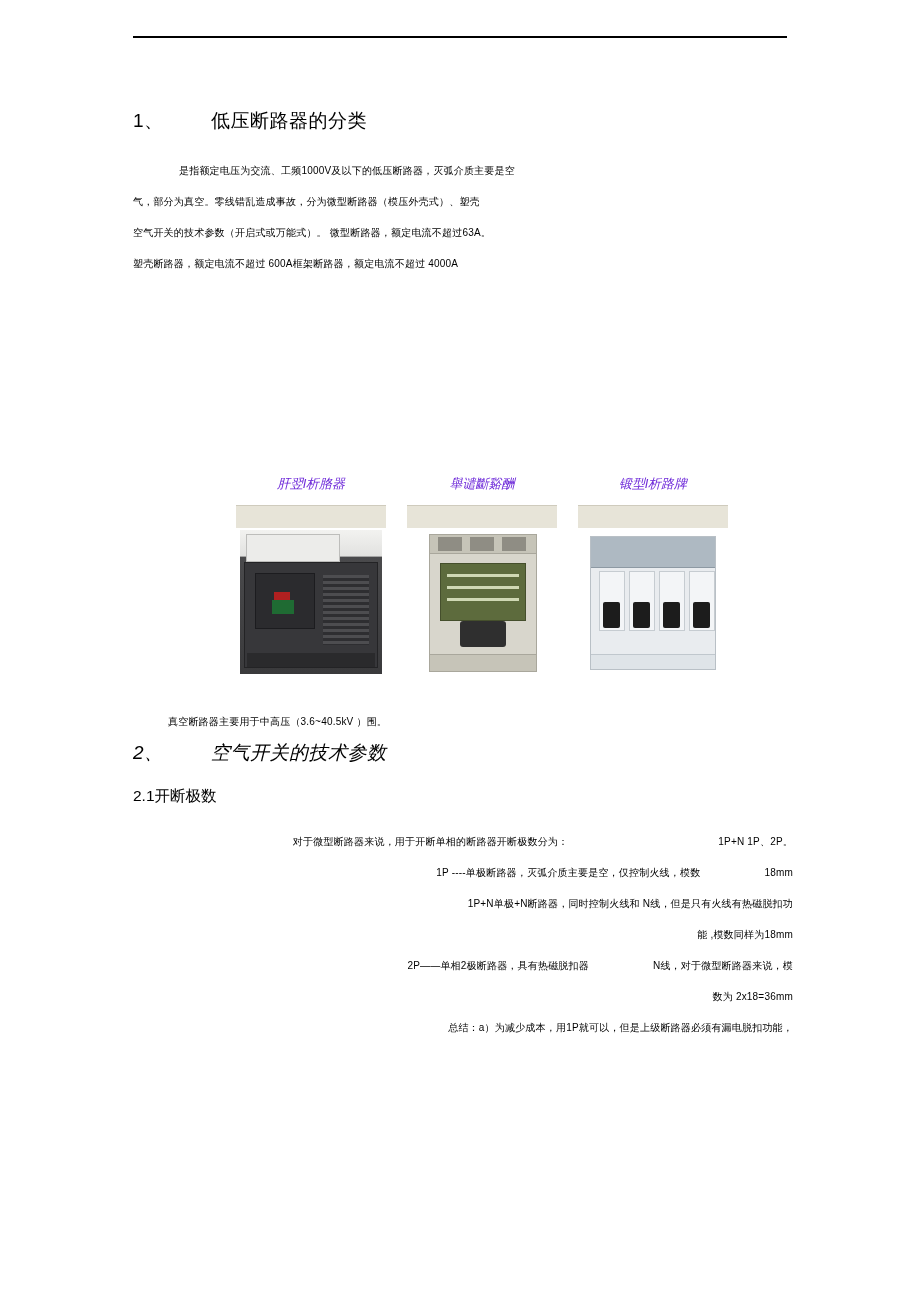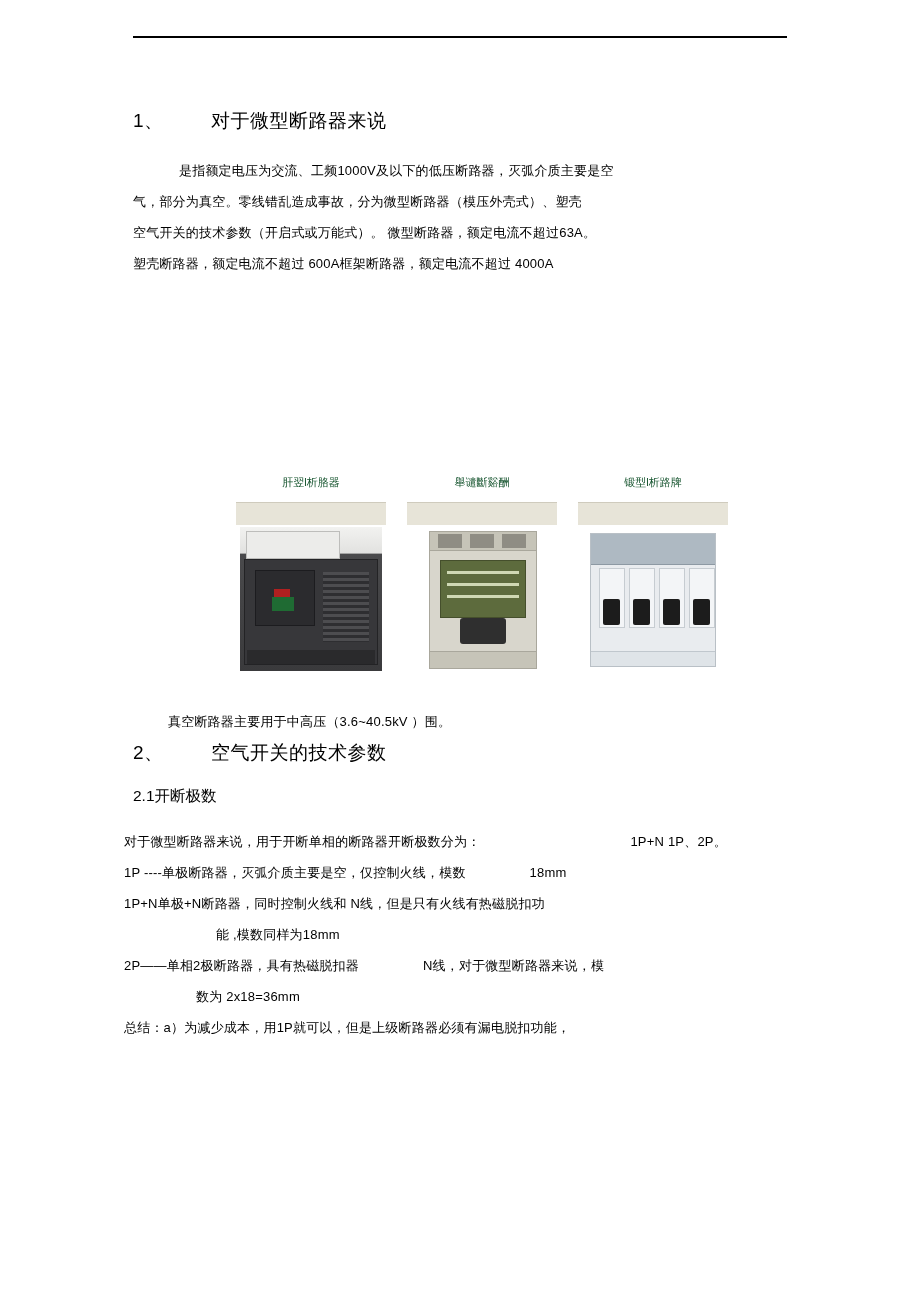--- a/index.html
+++ b/index.html
@@ -43,42 +43,43 @@
     margin: 0;
     line-height: 1.2;
     letter-spacing: 0.5px;
   }
   .sec-num {
     display: inline-block;
     width: 78px;
   }
 
   .para {
-    font-size: 13px;
+    font-size: 10px;
     line-height: 31px;
     letter-spacing: 0.2px;
   }
 
   .indent {
     display: inline-block;
     width: 46px;
   }
 
   
   #h-1 { position: absolute; left: 133px; top: 110px; }
   #p-1 { position: absolute; left: 133px; top: 155px; width: 655px; text-align: justify; }
 
   #figure { position: absolute; left: 236px; top: 475px; width: 492px; }
   .fig-labels {
     display: flex;
     justify-content: space-between;
     width: 492px;
-    font-size: 11px;
-    color: #14532d;
+    font-size: 13px;
+    color: #6d28d9;
     margin-bottom: 12px;
+    font-style: italic;
   }
   .fig-label { width: 150px; text-align: center; }
   .fig-row {
     display: flex;
     justify-content: space-between;
     width: 492px;
   }
   .fig-cell {
     width: 150px;
     position: relative;
@@ -180,41 +181,41 @@
   .mcb .lever {
     position: absolute; bottom: 2px; left: 3px; width: 17px; height: 26px;
     background: #1c1c1c; border-radius: 2px;
   }
   .mcb .foot {
     position: absolute; left: 0; bottom: 0; right: 0; height: 14px; background: #dfe4e8;
     border-top: 1px solid #c0c7cd;
   }
 
   #p-fig-note { position: absolute; left: 136px; top: 706px; width: 655px; margin-left: 32px; }
-  #h-2 { position: absolute; left: 133px; top: 742px; }
+  #h-2 { position: absolute; left: 133px; top: 742px; font-style: italic; }
   #h-21 { position: absolute; left: 133px; top: 786px; font-size: 15.5px; }
-  #p-2 { position: absolute; left: 124px; top: 826px; width: 660px; }
+  #p-2 { position: absolute; left: 133px; top: 826px; width: 660px; text-align: right; }
 
   .line { display: block; white-space: pre-wrap; }
   .gap-lg { display: inline-block; width: 150px; }
   .gap-md { display: inline-block; width: 64px; }
   .ind2 { display: inline-block; width: 92px; }
   .ind3 { display: inline-block; width: 72px; }
 </style>
 </head>
 <body>
 
 <div class="page">
 
   <div class="top-rule"></div>
 
   <div class="content">
 
     <h1 class="sec" id="h-1">
-      <span class="sec-num">1、</span><span>对于微型断路器来说</span>
+      <span class="sec-num">1、</span><span>低压断路器的分类</span>
     </h1>
 
     <div class="para" id="p-1">
       <span class="line"><span class="indent"></span><span>是指额定电压为交流、工频1000V及以下的低压断路器，灭弧介质主要是空</span></span>
       <span class="line"><span>气，部分为真空。零线错乱造成事故，分为微型断路器（模压外壳式）、塑壳</span></span>
       <span class="line"><span>空气开关的技术参数（开启式或万能式）。 微型断路器，额定电流不超过63A。</span></span>
       <span class="line"><span>塑壳断路器，额定电流不超过 600A框架断路器，额定电流不超过 4000A</span></span>
     </div>
 
     <div id="figure">

